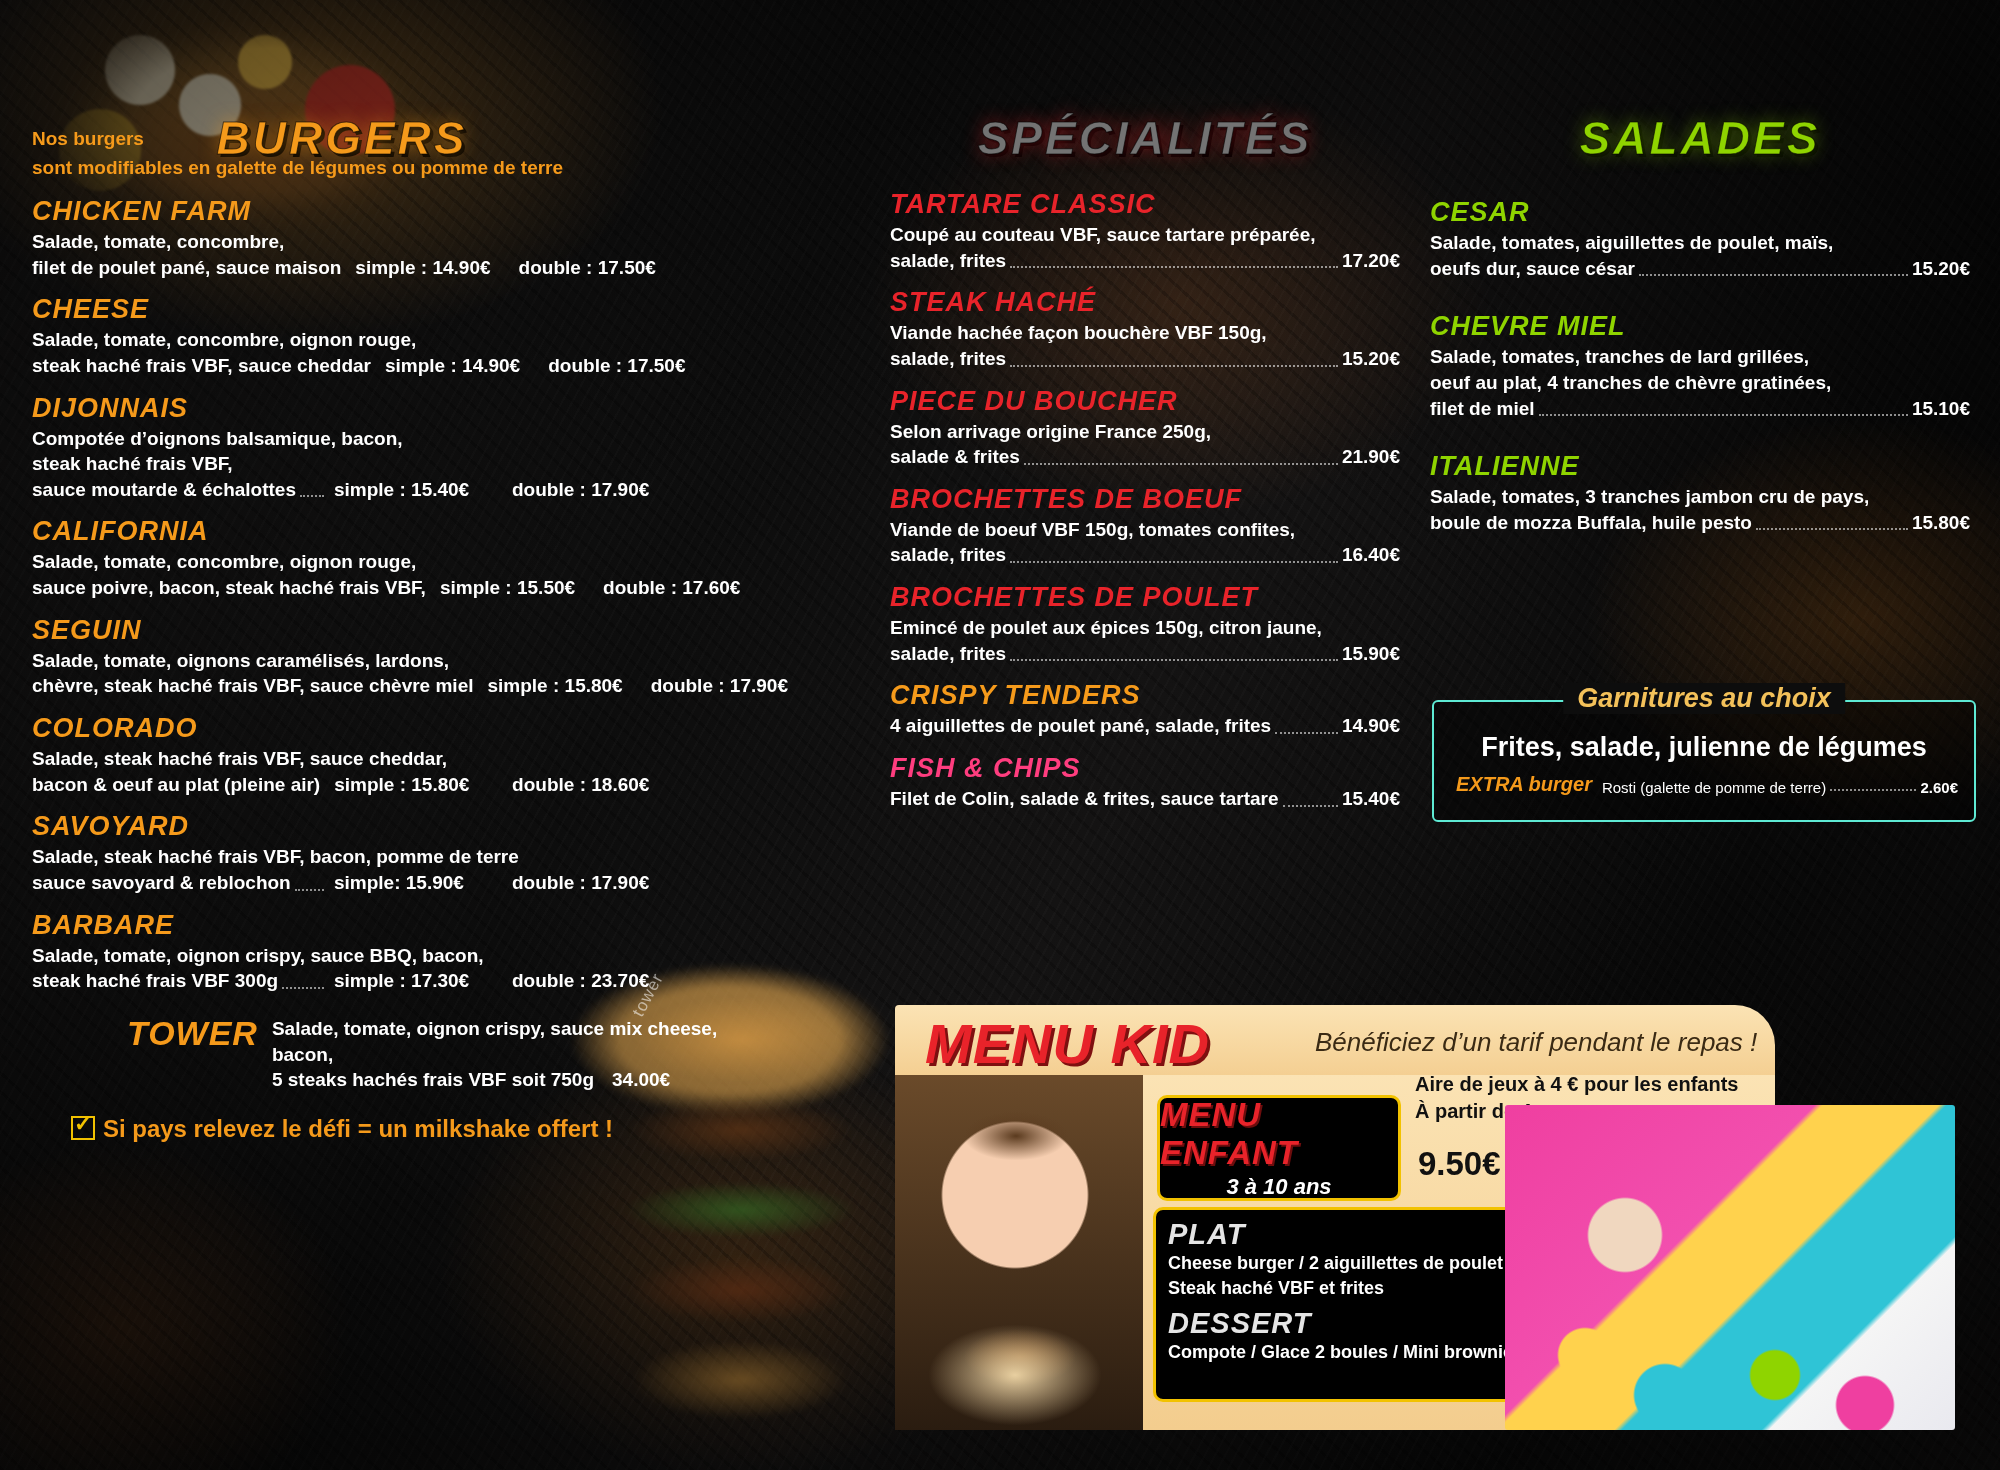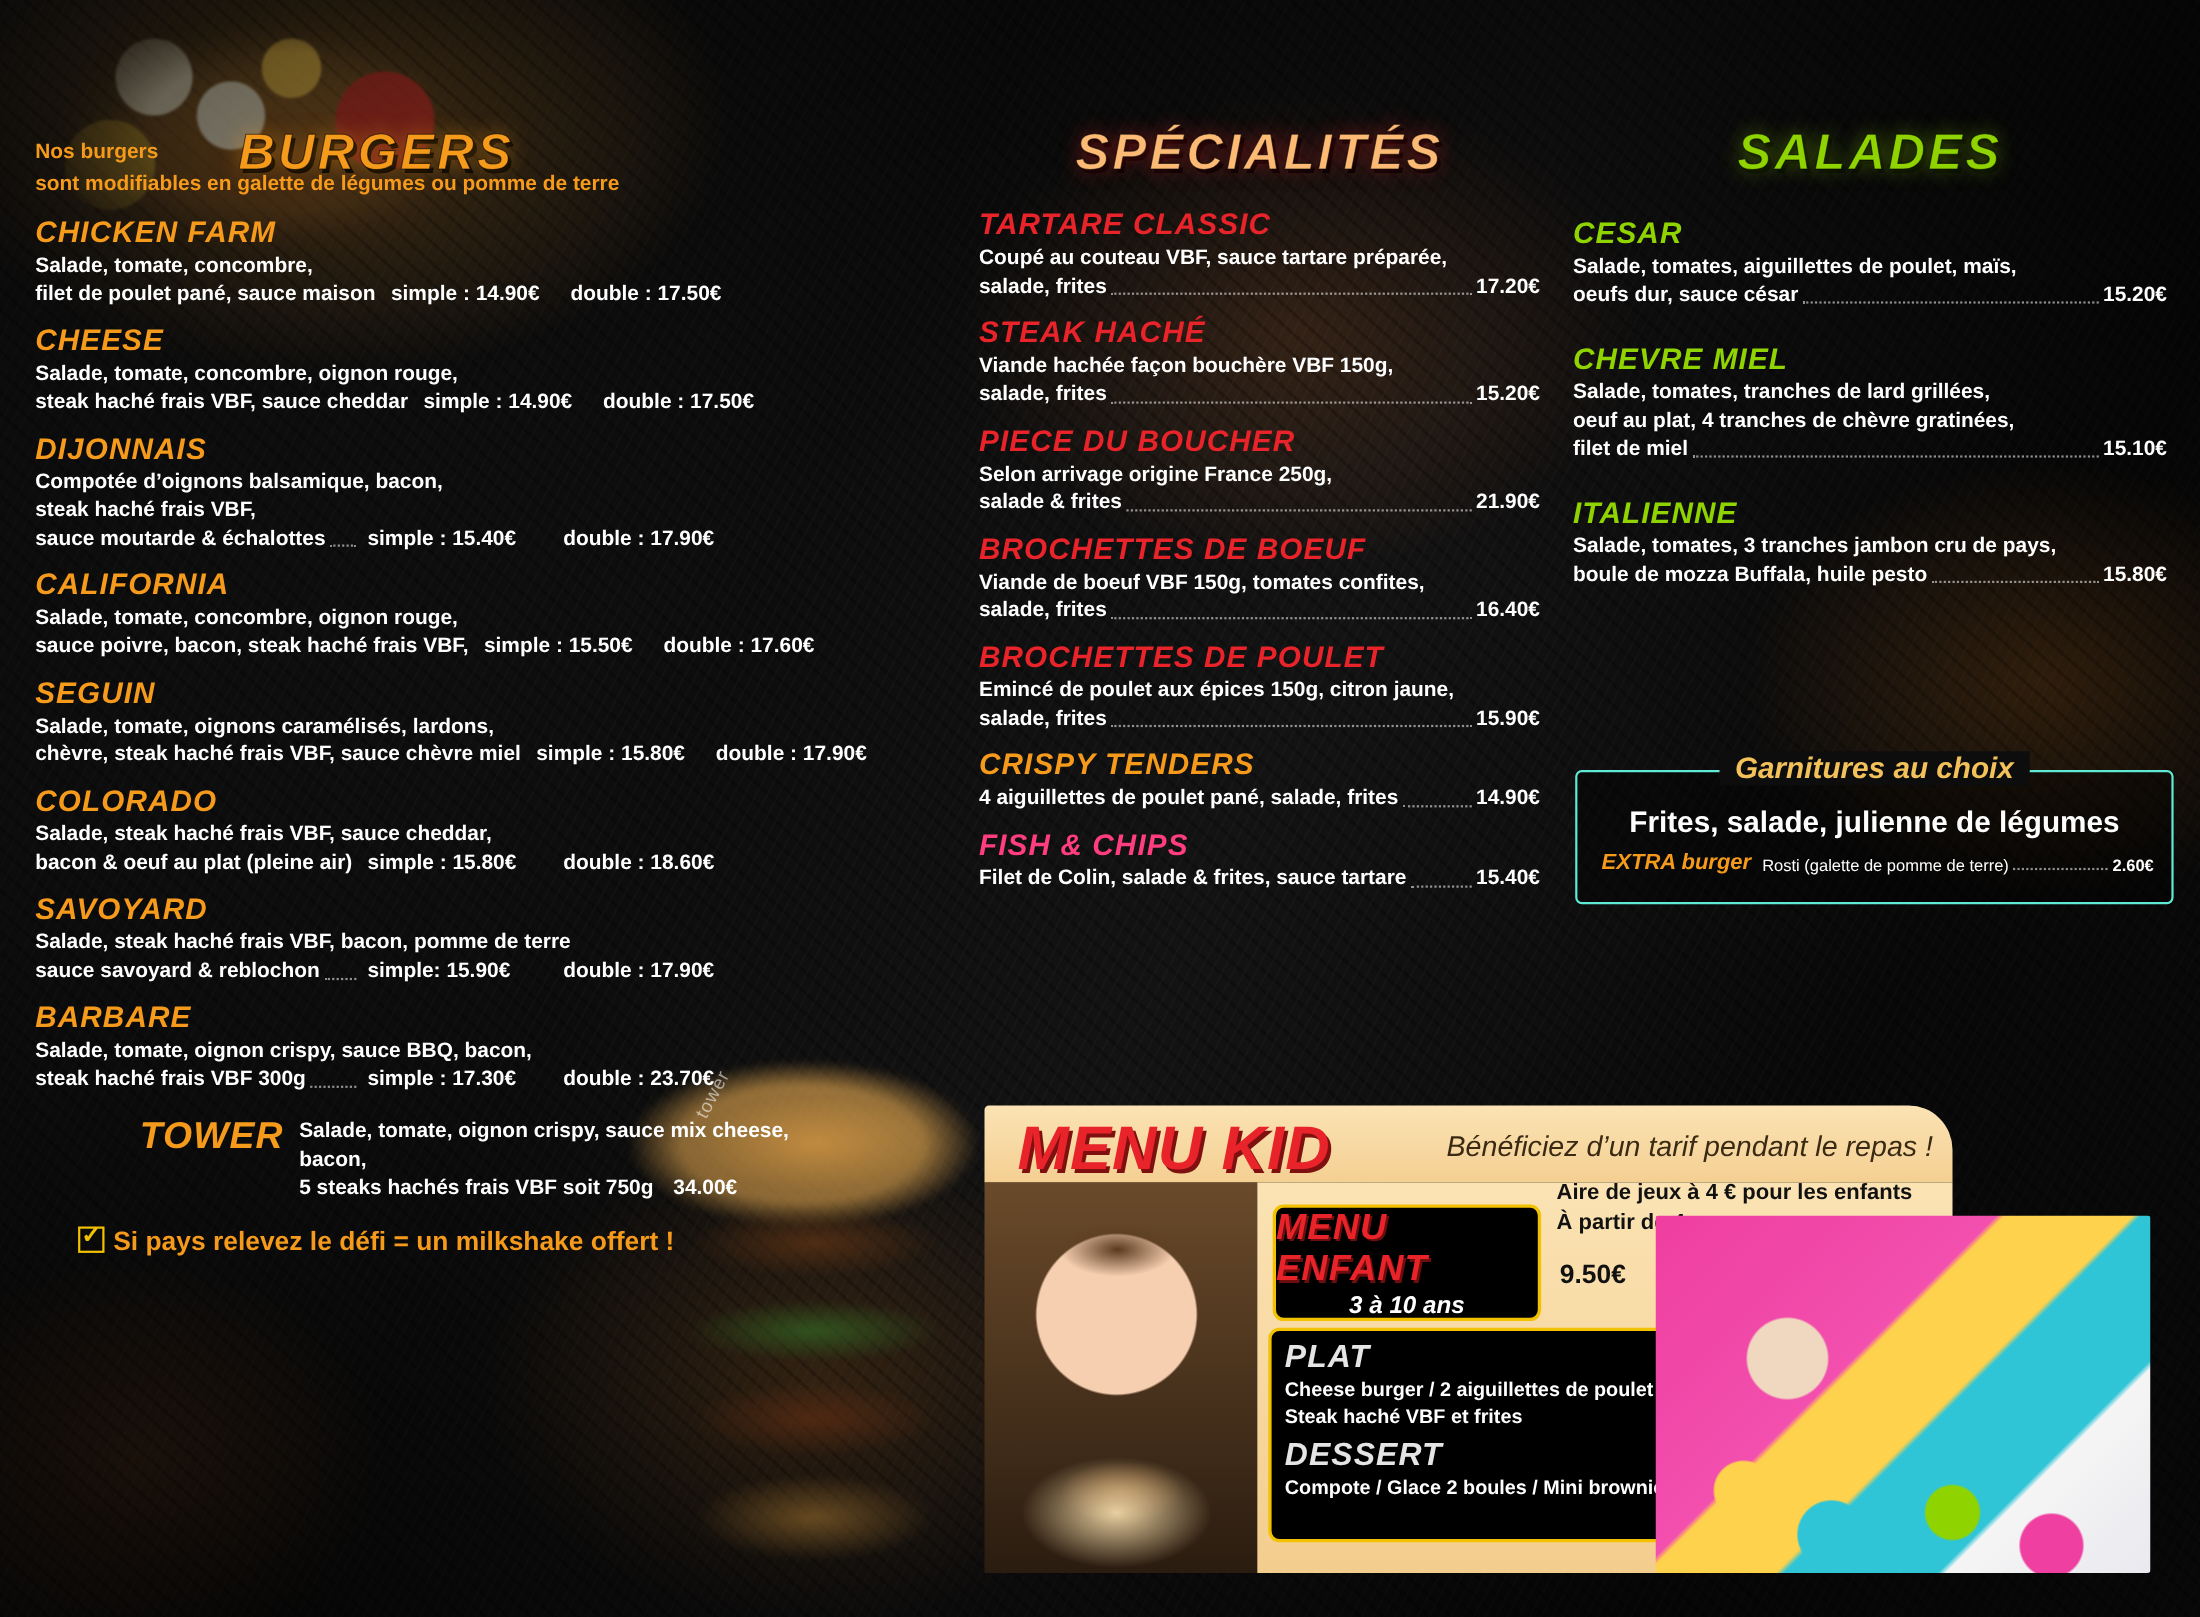--- a/index.html
+++ b/index.html
@@ -79,21 +79,21 @@
   .col-burgers{position:absolute;left:32px;top:115px;width:620px;}
   .col-spec{position:absolute;left:890px;top:115px;width:510px;}
   .col-salad{position:absolute;left:1430px;top:115px;width:540px;}
 
   h1.sec{
     margin:0;font-size:46px;line-height:1;text-align:center;
     font-weight:900;font-style:italic;letter-spacing:3px;
     -webkit-text-stroke:1px rgba(0,0,0,.6);
   }
   h1.burgers{color:#f59a1b;text-shadow:0 0 18px rgba(245,154,27,.55),3px 3px 0 #000;}
-  h1.spec{color:#fdba74;text-shadow:0 0 18px rgba(232,35,42,.55),3px 3px 0 #000;}
+  h1.spec{color:#737373;text-shadow:0 0 18px rgba(232,35,42,.55),3px 3px 0 #000;}
   h1.salades{color:#8fd400;text-shadow:0 0 18px rgba(143,212,0,.5),3px 3px 0 #000;}
 
   .note{
     color:#f59a1b;font-weight:bold;font-size:19px;line-height:1.5;
     margin-top:-36px;
   }
 
   .item{margin-top:14px;}
   .item-name{
     font-size:27px;font-weight:bold;font-style:italic;letter-spacing:1px;
@@ -184,21 +184,21 @@
     background:linear-gradient(180deg,#fbe3b4,#f3cd8e);
   }
   .enfant-box{
     position:absolute;left:14px;top:20px;width:238px;height:100px;
     background:#000;border:3px solid #f2c200;border-radius:10px;
     display:flex;flex-direction:column;align-items:center;justify-content:center;
   }
   .enfant-t{color:#e8232a;font-size:33px;font-weight:900;font-style:italic;letter-spacing:1px;text-shadow:2px 2px 0 #6d0d0d;}
   .enfant-age{color:#fff;font-size:22px;font-weight:bold;font-style:italic;margin-top:2px;}
   .kid-price{
-    position:absolute;left:275px;top:70px;font-size:24px;font-weight:900;color:#111;
+    position:absolute;left:275px;top:70px;font-size:33px;font-weight:900;color:#111;
   }
   .kid-info{
     position:absolute;left:272px;top:-4px;width:350px;color:#111;font-size:20px;font-weight:600;line-height:1.35;
   }
   .kid-det{
     position:absolute;left:10px;top:132px;width:480px;height:195px;
     background:#000;border:3px solid #f2c200;border-radius:10px;padding:8px 12px;box-sizing:border-box;
   }
   .kid-lab{color:#e5e5e5;font-size:29px;font-weight:900;font-style:italic;letter-spacing:1px;}
   .kid-txt{color:#fff;font-size:18px;font-weight:600;line-height:1.4;}

